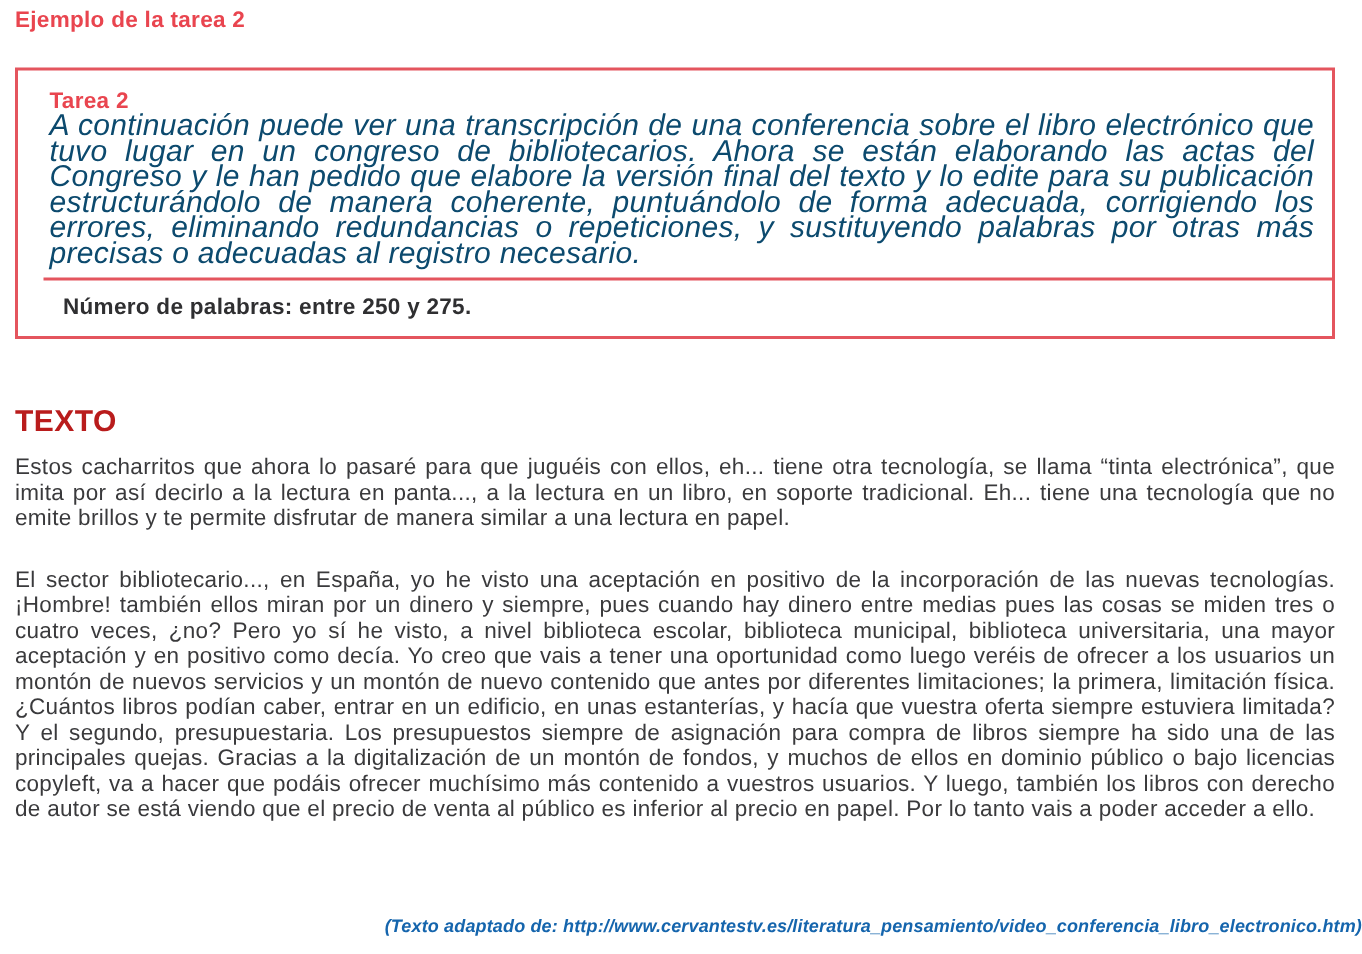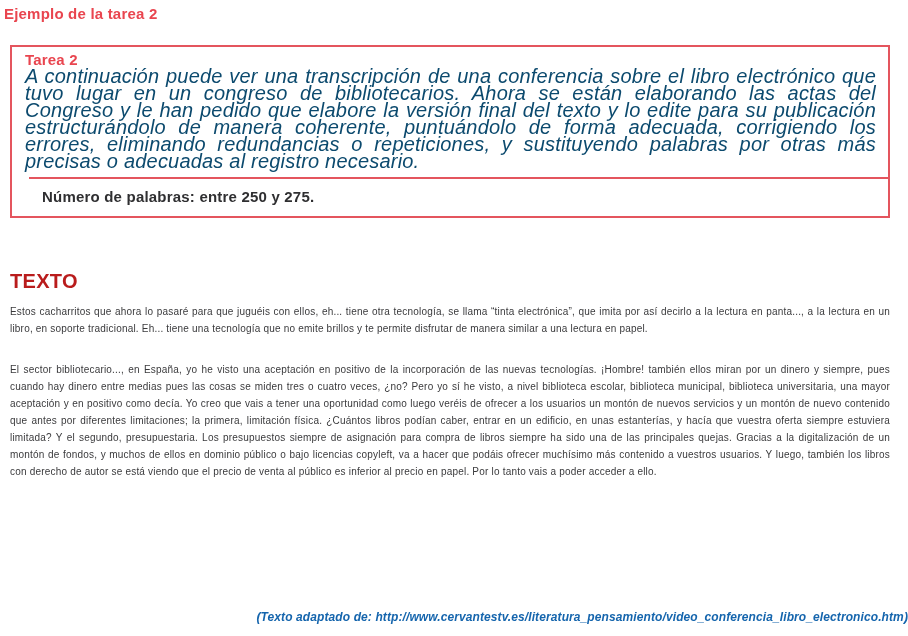--- a/index.html
+++ b/index.html
@@ -11,37 +11,38 @@
     position: relative;
     width: 908px;
     height: 636px;
     background: #ffffff;
     font-family: "Liberation Sans", sans-serif;
     color: #3a3a3c;
     overflow: hidden;
   }
   .page-title {
     position: absolute;
-    left: 4px;
+    left: 10px;
     top: 5px;
     font-size: 15px;
     font-weight: bold;
     color: #e9454f;
     letter-spacing: 0.2px;
   }
   .task-box {
     position: absolute;
     left: 10px;
     top: 45px;
     width: 880px;
     border: 2px solid #e4555e;
     box-sizing: border-box;
   }
   .task-box-main {
-    padding: 4px 12px 7px 13px;
+    padding: 12px 12px 7px 13px;
+    margin-left: 8px;
   }
   .task-label {
     font-size: 15px;
     font-weight: bold;
     color: #e9454f;
     letter-spacing: 0.2px;
   }
   .instructions-label {
     font-size: 15px;
     font-weight: bold;
@@ -75,21 +76,21 @@
     letter-spacing: 0.3px;
   }
   .texto-body {
     position: absolute;
     left: 10px;
     top: 303px;
     width: 888px;
   }
   .texto-paragraph {
     margin: 0 8px 24px 0;
-    font-size: 10px;
+    font-size: 15px;
     line-height: 17px;
     letter-spacing: 0.2px;
     text-align: justify;
     color: #3a3a3c;
   }
   .source-citation {
     position: absolute;
     right: 0;
     top: 610px;
     font-size: 12px;

